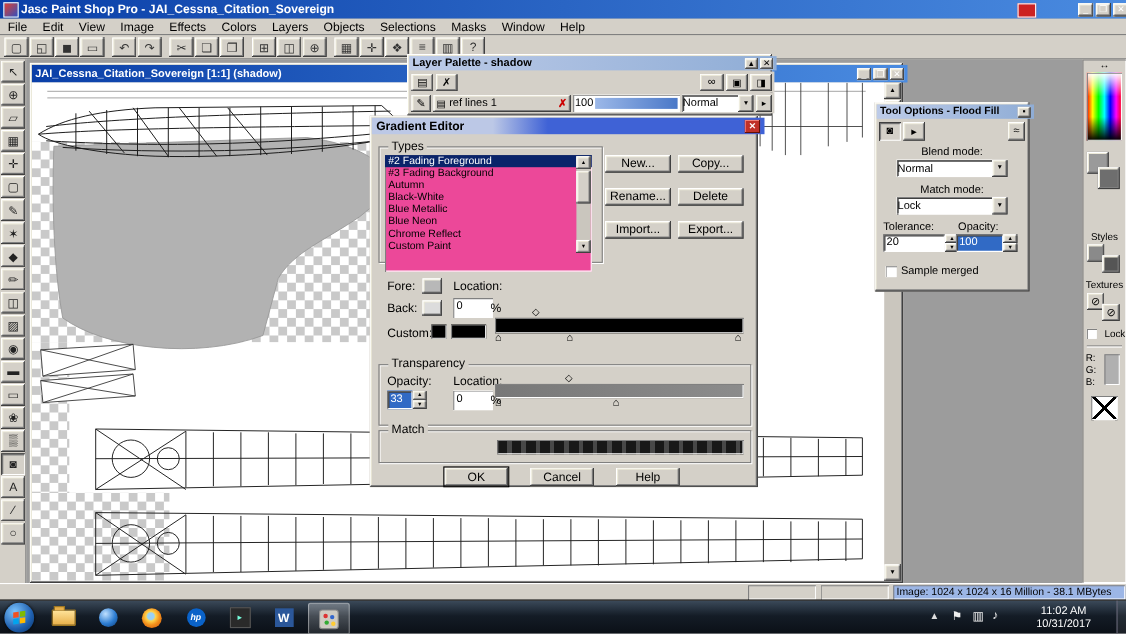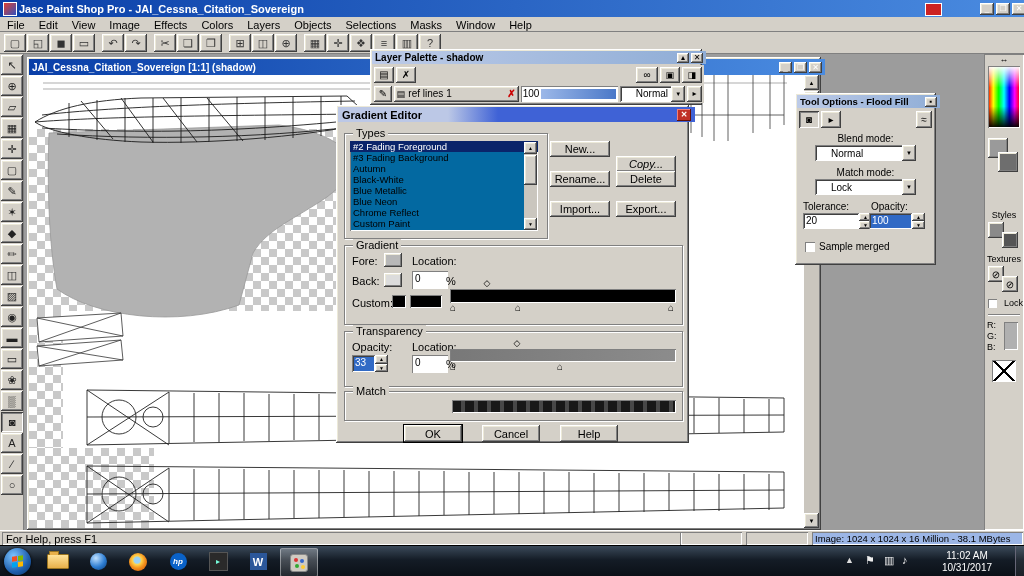--- a/index.html
+++ b/index.html
@@ -16,21 +16,21 @@
   .checker{background-image:conic-gradient(#c9c9c9 25%,#fff 0 50%,#c9c9c9 0 75%,#fff 0);background-size:16px 16px;}
   .grp{border:1px solid #808080;box-shadow:1px 1px 0 #fff,inset 1px 1px 0 #fff;position:absolute;}
   .grplbl{position:absolute;top:-7px;left:8px;background:#d4d0c8;padding:0 3px;line-height:12px;font-size:11px;}
   .li{height:11px;line-height:11px;font-size:9.5px;padding-left:3px;white-space:nowrap;}
   .selrow{background:#0a246a;color:#fff;}
   .cap{width:14px;height:12px;font-size:8px;padding:0;}
   .menuitem{padding:1px 7px;cursor:default;}
   .ticon{width:22px;height:18px;font-size:11px;color:#333;}
   .tool{width:22px;height:20px;font-size:11px;color:#222;}
   .combo{background:#fff;display:flex;align-items:center;box-shadow:inset 1px 1px 0 #808080,inset -1px -1px 0 #fff,inset 2px 2px 0 #404040;}
-  .combo .val{flex:1;padding-left:16px;white-space:nowrap;overflow:hidden;font-size:10px;}
+  .combo .val{flex:1;padding-left:1px;white-space:nowrap;overflow:hidden;font-size:10px;}
   .dd{width:14px;align-self:stretch;font-size:6px;}
   .spin{display:flex;position:absolute;}
   .spinval{flex:1;background:#fff;box-shadow:inset 1px 1px 0 #808080,inset -1px -1px 0 #fff,inset 2px 2px 0 #404040;padding:2px 3px 0;font-size:10px;}
   .spinsel{background:#316ac5;color:#fff;}
   .spinbtns{display:flex;flex-direction:column;width:13px;align-self:stretch;}
   .spinbtns .btn{flex:1;font-size:5px;}
   .housemk{position:absolute;font-size:10px;line-height:10px;color:#000;transform:translateX(-50%);}
   .diamk{position:absolute;font-size:9px;line-height:9px;color:#000;transform:translateX(-50%);}
   .lbl10{font-size:10px;}
   .lbl9{font-size:9px;}
@@ -286,45 +286,42 @@
 
 <div class="abs raised" style="left:336px;top:105px;width:353px;height:338px;z-index:30;">
   <div class="abs flex" style="left:2px;top:2px;width:349px;height:15px;padding:0 4px;background:linear-gradient(90deg,#bcc8e6 0 110px,#3f62d6 160px 100%);">
     <span style="font-size:11px;font-weight:bold;">Gradient Editor</span>
     <span class="flex" style="margin-left:auto;width:14px;height:12px;background:#c03028;color:#fff;justify-content:center;font-size:8px;font-weight:bold;box-shadow:inset -1px -1px 0 #601008,inset 1px 1px 0 #f08078;">✕</span>
   </div>
 
   <div class="grp" style="left:8px;top:28px;width:202px;height:104px;">
     <span class="grplbl">Types</span>
   </div>
-  <div class="abs sthin" style="left:14px;top:36px;width:188px;height:90px;background:#0369a1;">
+  <div class="abs sthin" style="left:14px;top:36px;width:188px;height:106px;background:#ec4899;">
     <div class="li selrow">#2 Fading Foreground</div>
     <div class="li">#3 Fading Background</div>
     <div class="li">Autumn</div>
     <div class="li">Black-White</div>
     <div class="li">Blue Metallic</div>
     <div class="li">Blue Neon</div>
     <div class="li">Chrome Reflect</div>
     <div class="li">Custom Paint</div>
     <div class="abs" style="right:1px;top:1px;width:13px;height:88px;background:#cac6be;">
       <span class="btn abs" style="left:0;top:0;width:13px;height:12px;font-size:5px;">▲</span>
       <span class="abs raised" style="left:0;top:13px;width:13px;height:30px;"></span>
       <span class="btn abs" style="left:0;bottom:0;width:13px;height:12px;font-size:5px;">▼</span>
     </div>
   </div>
   <span class="btn abs" style="left:214px;top:36px;width:60px;height:16px;">New...</span>
-  <span class="btn abs" style="left:280px;top:51px;width:60px;height:16px;font-style:italic;">Copy...</span>
+  <span class="btn abs" style="left:280px;top:36px;width:60px;height:16px;">Copy...</span>
   <span class="btn abs" style="left:214px;top:66px;width:60px;height:16px;">Rename...</span>
   <span class="btn abs" style="left:280px;top:66px;width:60px;height:16px;">Delete</span>
   <span class="btn abs" style="left:214px;top:96px;width:60px;height:16px;">Import...</span>
   <span class="btn abs" style="left:280px;top:96px;width:60px;height:16px;">Export...</span>
 
-  <div class="grp" style="left:8px;top:140px;width:337px;height:78px;">
-    <span class="grplbl">Gradient</span>
-  </div>
   <span class="abs" style="left:16px;top:150px;">Fore:</span>
   <span class="abs btn" style="left:48px;top:148px;width:18px;height:14px;background:#b8b8b8;"></span>
   <span class="abs" style="left:76px;top:150px;">Location:</span>
   <span class="abs" style="left:16px;top:170px;">Back:</span>
   <span class="abs btn" style="left:48px;top:168px;width:18px;height:14px;background:#dcdcdc;"></span>
   <span class="abs sthin" style="left:76px;top:166px;width:30px;height:16px;background:#fff;padding:2px 3px 0;font-size:10px;">0</span>
   <span class="abs" style="left:110px;top:170px;">%</span>
   <span class="abs" style="left:16px;top:192px;">Custom:</span>
   <span class="abs sthin" style="left:56px;top:190px;width:14px;height:13px;background:#000;"></span>
   <span class="abs sthin" style="left:74px;top:190px;width:32px;height:13px;background:#000;"></span>
@@ -359,21 +356,20 @@
     <span class="grplbl">Match</span>
   </div>
   <div class="abs sthin" style="left:116px;top:295px;width:224px;height:13px;background:repeating-linear-gradient(90deg,#181818 0 9px,#484848 9px 13px);"></div>
 
   <span class="btn abs" style="left:68px;top:320px;width:58px;height:17px;outline:1px solid #000;">OK</span>
   <span class="btn abs" style="left:146px;top:320px;width:58px;height:17px;">Cancel</span>
   <span class="btn abs" style="left:224px;top:320px;width:58px;height:17px;">Help</span>
 </div>
 
 <div class="abs" style="left:0;top:530px;width:1024px;height:15px;background:#d4d0c8;border-top:1px solid #fff;">
-  <div class="abs sthin flex" style="left:2px;top:1px;width:676px;height:13px;padding-left:4px;">For Help, press F1</div>
   <div class="abs sthin" style="left:680px;top:1px;width:62px;height:13px;"></div>
   <div class="abs sthin" style="left:746px;top:1px;width:62px;height:13px;"></div>
   <div class="abs sthin flex" style="left:812px;top:1px;width:208px;height:13px;padding-left:3px;background:#9cb6e6;font-size:9.5px;white-space:nowrap;overflow:hidden;">Image: 1024 x 1024 x 16 Million - 38.1 MBytes</div>
 </div>
 
 <div class="abs" style="left:0;top:545px;width:1024px;height:31px;background:linear-gradient(#3b4a5a,#141c26 45%,#0a0f16);border-top:1px solid #000;">
   <div class="orb" style="left:4px;top:2px;">
     <span class="flag">
       <span class="f1"></span>
         <span class="f2"></span>

